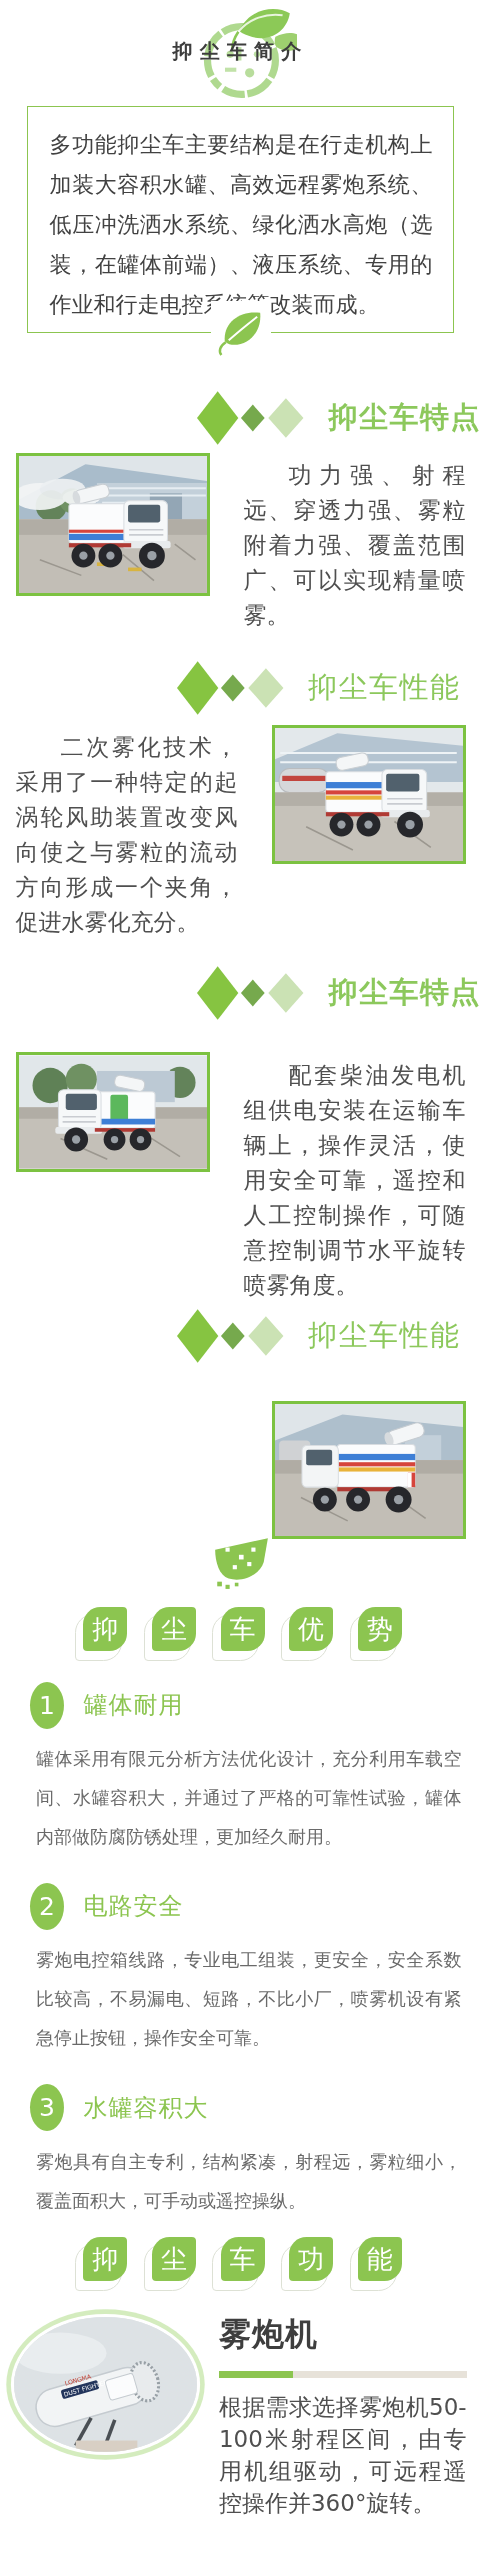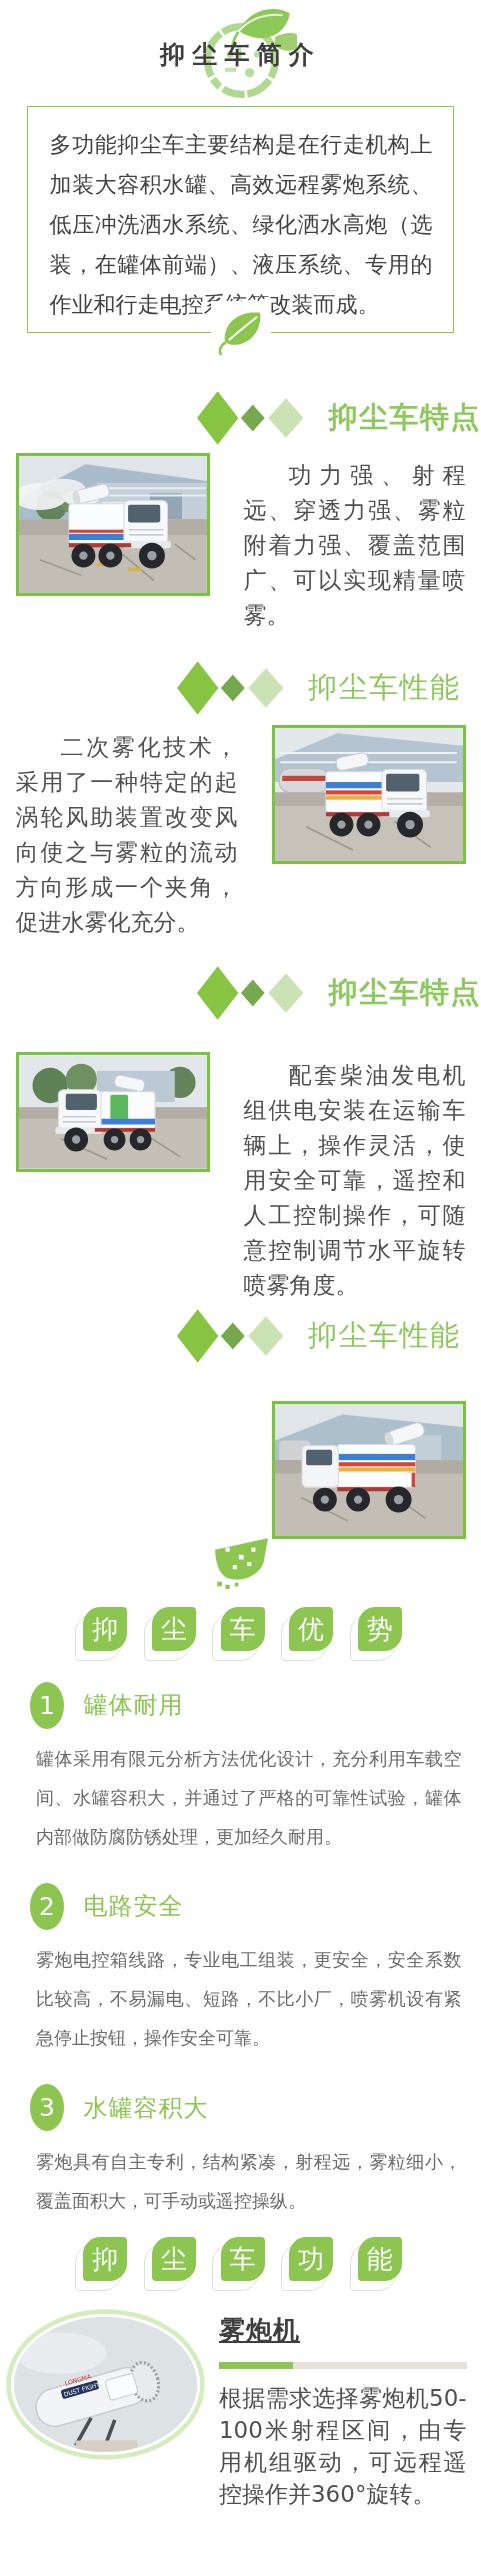--- a/index.html
+++ b/index.html
@@ -3,21 +3,21 @@
 <meta charset="utf-8">
 <style>
   * { margin:0; padding:0; box-sizing:border-box; }
   body { background:#ffffff; font-family:"DejaVu Sans", sans-serif; }
   .page { position:relative; width:481px; height:3206px; margin:0 auto; background:#fff; overflow:hidden; }
 
   
   .hero { position:relative; height:106px; }
   .hero-logo { position:absolute; left:189px; top:7.2px; width:108px; height:93px; z-index:0; }
   .hero-title { position:relative; z-index:1; text-align:center; padding-top:38px;
-                font-size:25px; font-weight:bold; color:#3d3d3d; letter-spacing:7.2px; }
+                font-size:20px; font-weight:bold; color:#3d3d3d; letter-spacing:7.2px; }
 
   
   .intro-box { position:relative; margin:0 27px; border:1.5px solid #8CC550;
                padding:17.5px 20.6px 7.2px 21.6px; }
   .intro-text { font-size:22px; line-height:40px; color:#424242; text-align:justify; }
   .intro-leaf { position:absolute; left:50%; bottom:-29px; transform:translateX(-50%);
                 width:60px; height:60px; background:#fff; display:flex; align-items:center; justify-content:center; }
 
   
   .sec-header { display:flex; align-items:center; }
@@ -49,21 +49,21 @@
   .adv-body { font-size:18px; line-height:39px; color:#6A6A6A; padding:0 19.6px 0 36px;
               margin-top:10.3px; text-align:justify; }
 
   
   .fn-row { display:flex; gap:21.6px; padding:0 14.4px; align-items:flex-start; }
   .fn-photo { position:relative; flex:0 0 auto; width:183px; height:135px; margin-top:7.2px; }
   .fn-photo .ph { position:absolute; inset:0; border-radius:50%; overflow:hidden;
                   box-shadow:0 0 0 3.1px #ffffff, 0 0 0 7.7px rgba(170,217,126,.5); background:#dfe3e6; }
   .fn-photo .ph svg { display:block; width:100%; height:100%; }
   .fn-col { flex:1; padding-top:3.1px; }
-  .fn-title { font-size:26px; font-weight:bold; color:#3E3E3E; letter-spacing:1px;text-decoration:underline; }
+  .fn-title { font-size:32px; font-weight:bold; color:#3E3E3E; letter-spacing:1px; }
   .fn-bar { height:6.7px; background:#E7E2D9; margin-top:14.4px; }
   .fn-bar i { display:block; height:100%; width:30%; background:#8CC550; }
   .fn-para { margin-top:13.4px; font-size:23px; line-height:32px; color:#4F4F4F; text-align:justify; }
 
   
   .mt-hdr1 { margin-top:56px; }
   .mt-row1 { margin-top:6.2px; }
   .mt-hdr2 { margin-top:26px; }
   .mt-row2 { margin-top:8.2px;justify-content:flex-end; }
   .mt-hdr3 { margin-top:24px; }

